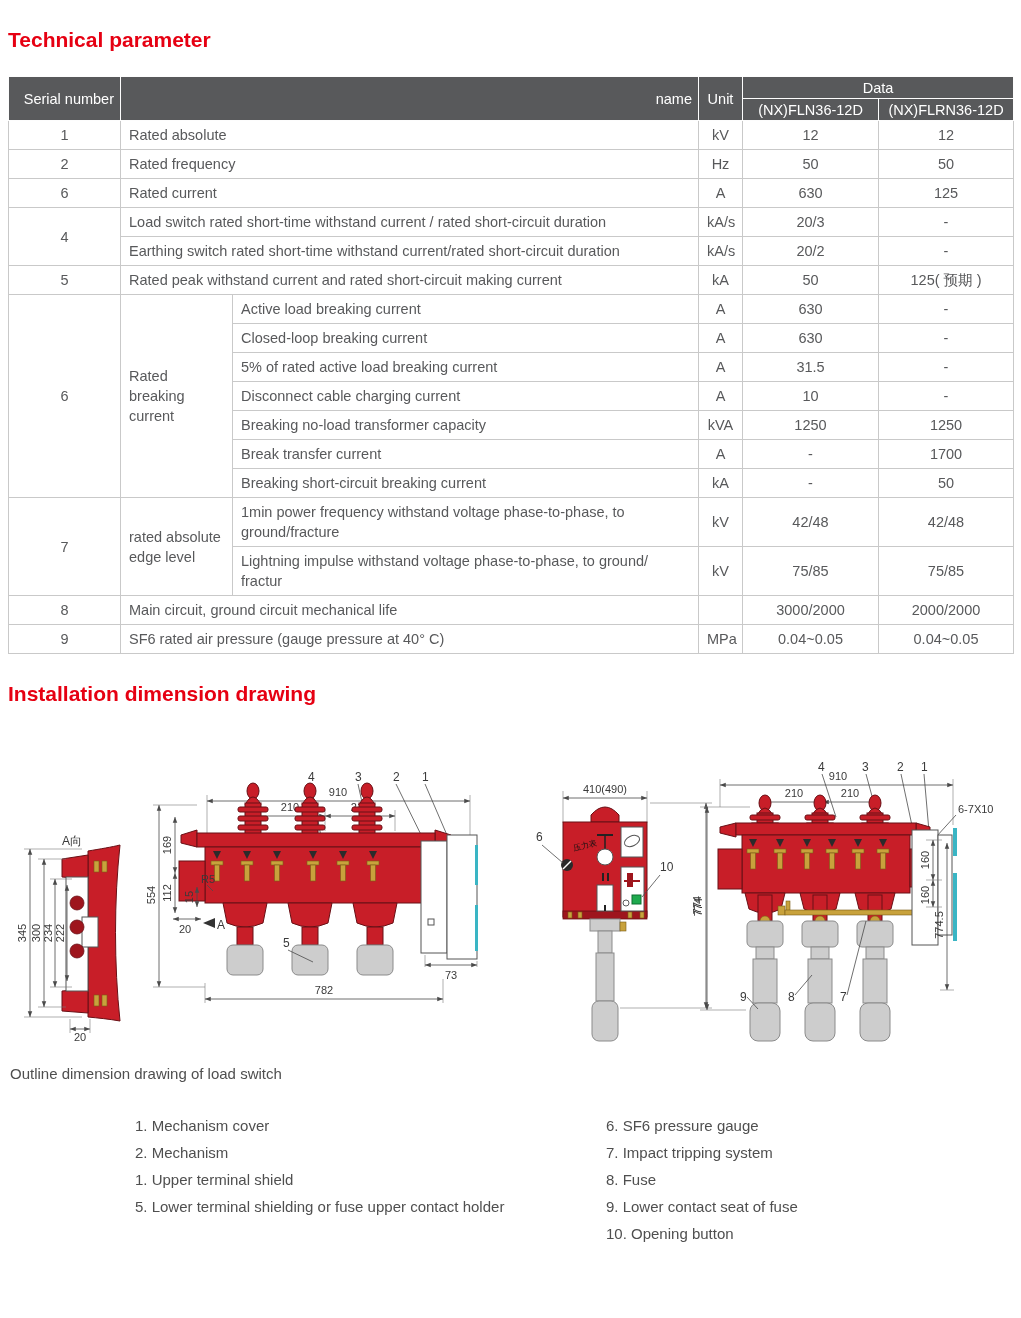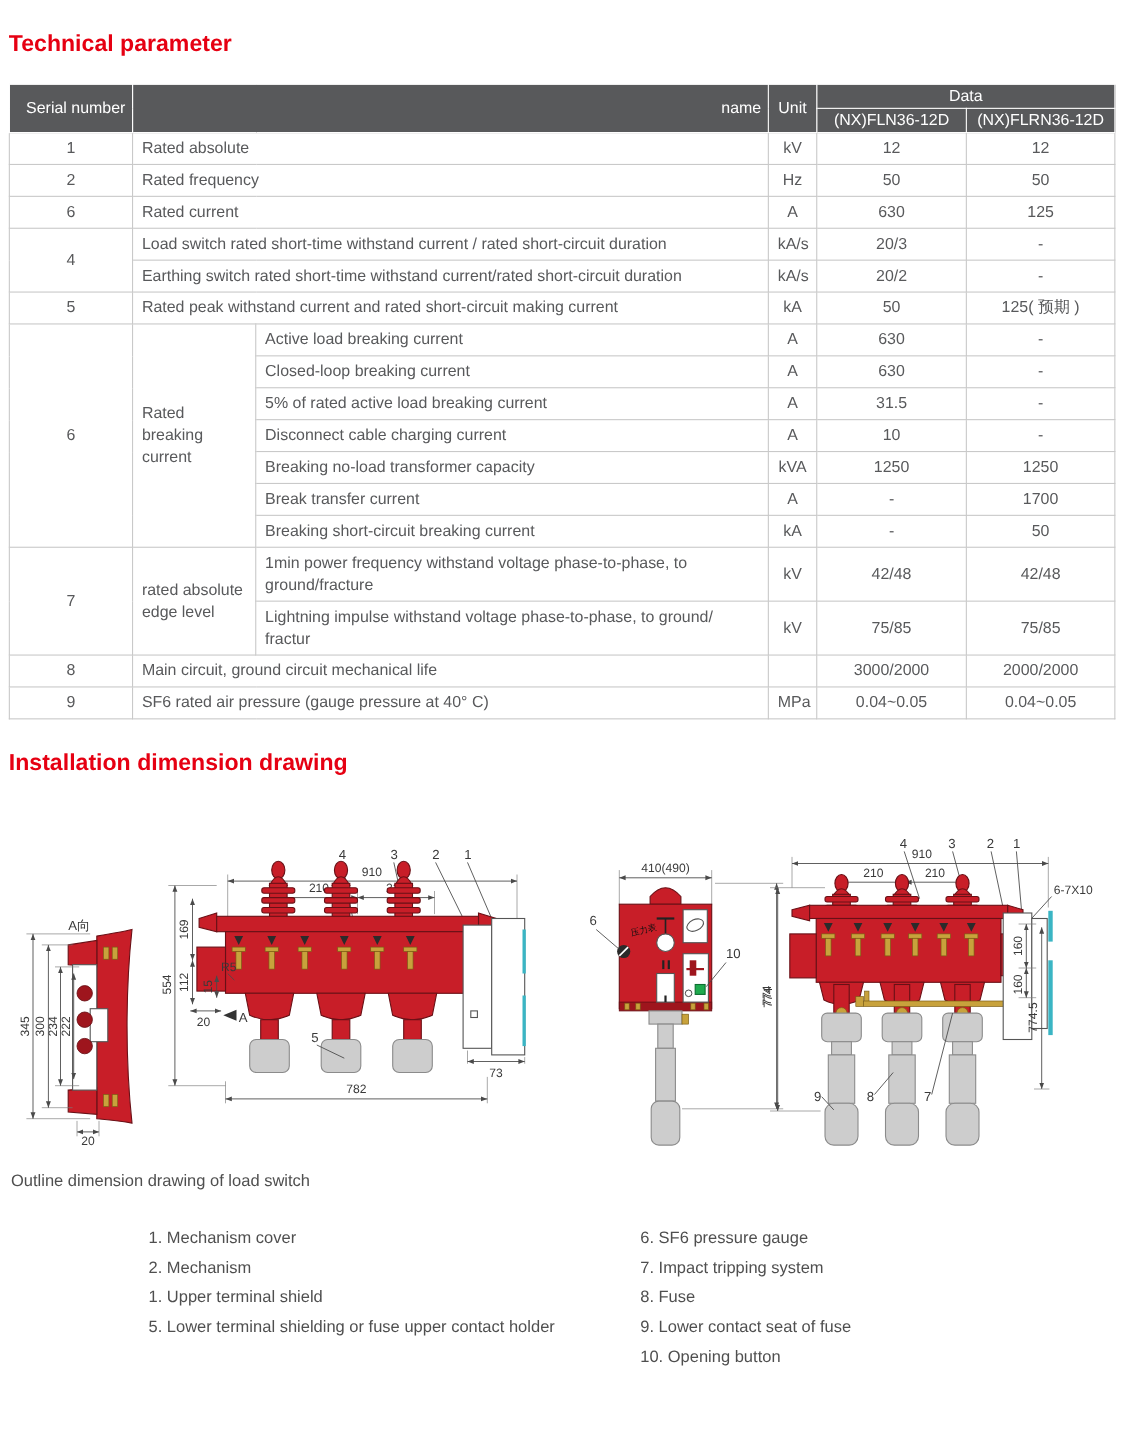--- a/index.html
+++ b/index.html
@@ -37,21 +37,21 @@
   .wht{fill:#fff;stroke:#555;stroke-width:1;}
   .teal{fill:#3ab5c4;stroke:none;}
 
   .caption{position:absolute;top:1053px;font-size:15px;color:#4f4f4f;margin-top:12px;}
   #cap-left{left:10px;}
   #cap-right{left:578px;}
   ul.legend{position:absolute;top:1112px;margin:0;padding:0;list-style:none;
         font-size:15px;color:#4f4f4f;}
   ul.legend li{line-height:27px;}
   #legend-left{left:135px;}
-  #legend-right{left:582px;}
+  #legend-right{left:606px;}
 </style>
 </head>
 <body>
 
 <div class="page">
 
   <div class="sec-title" id="title1">Technical parameter</div>
 
   <table class="params">
     <colgroup>

